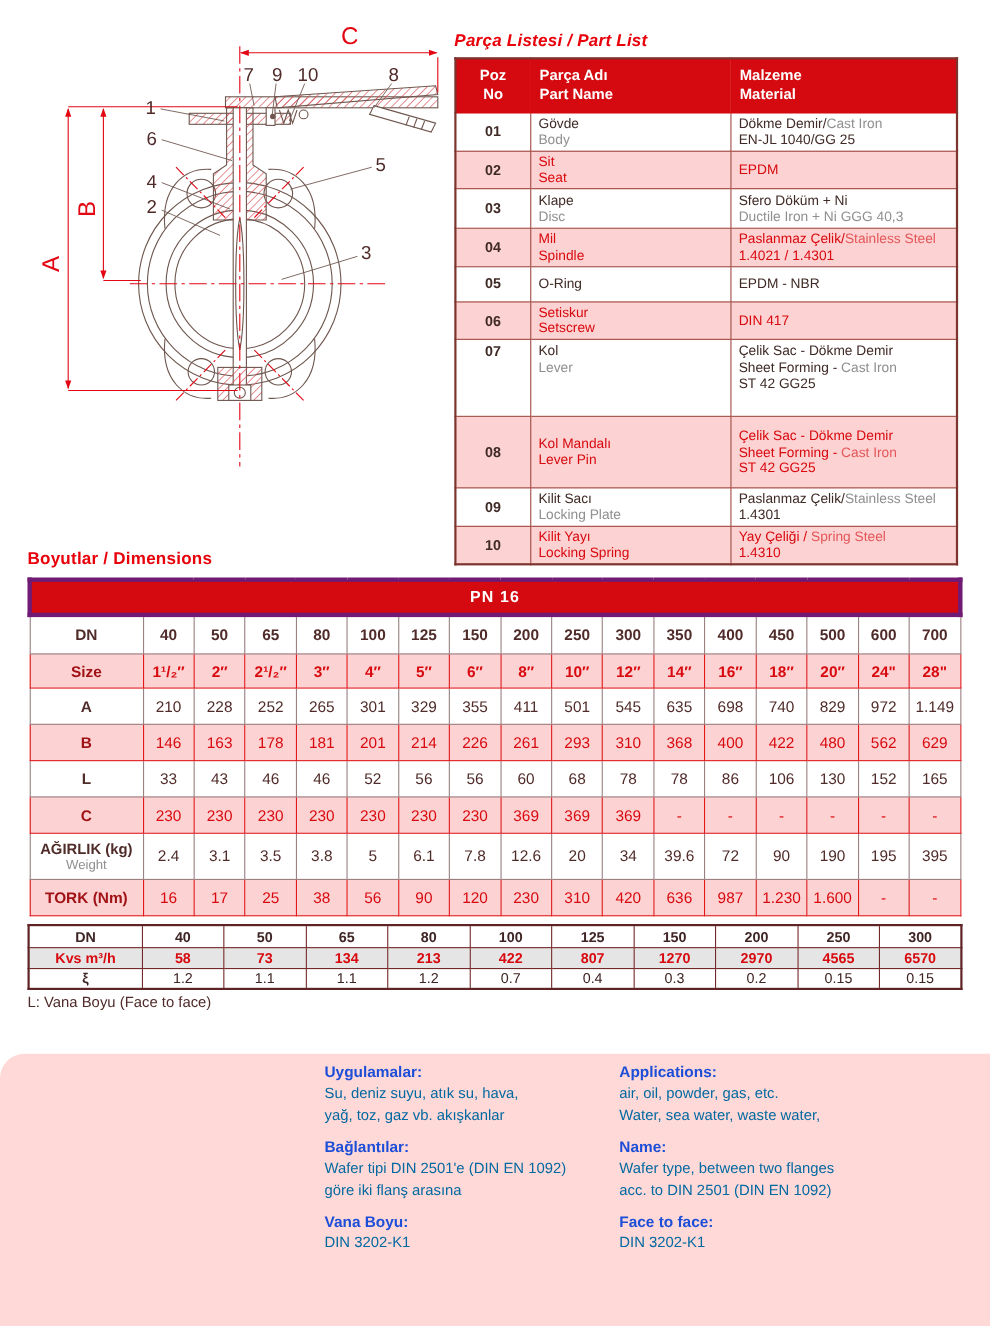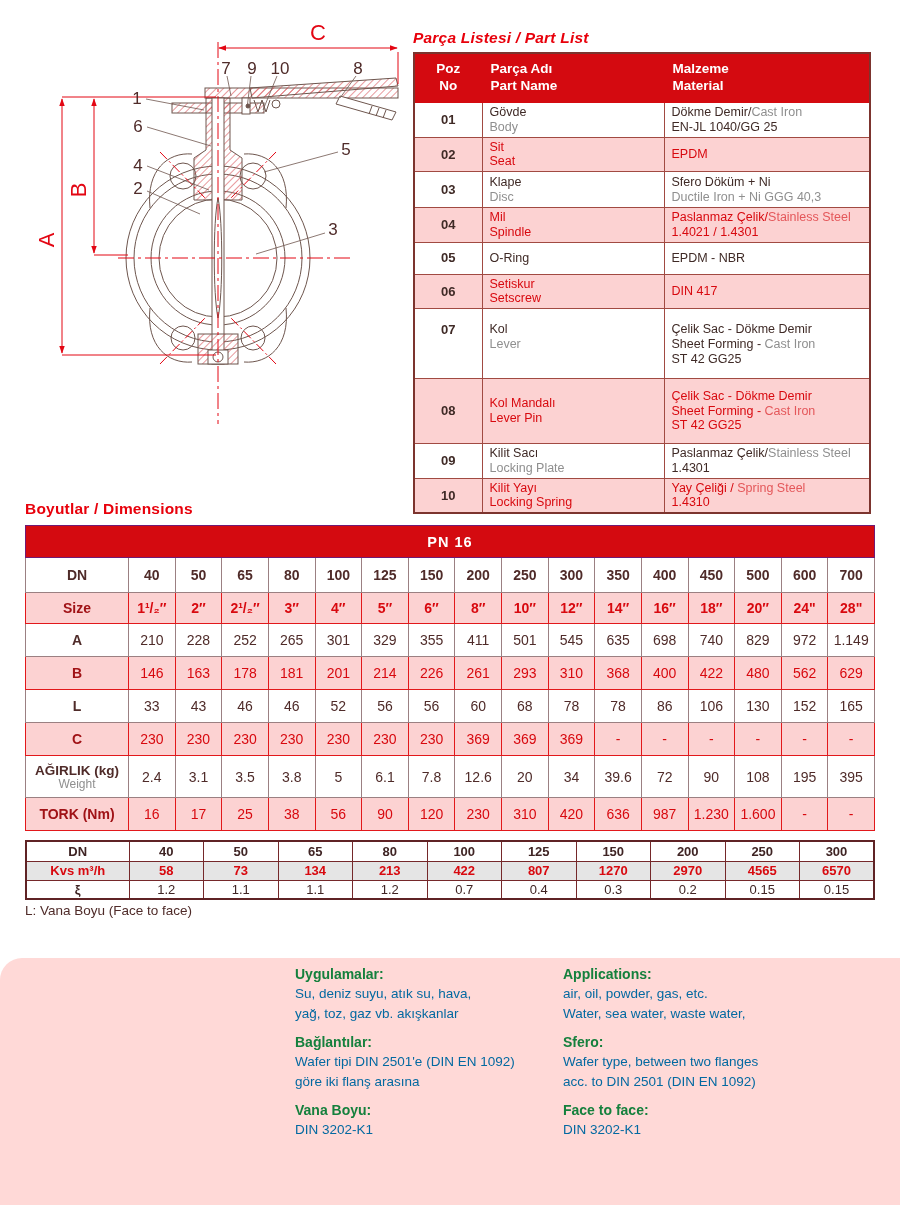--- a/index.html
+++ b/index.html
@@ -8,60 +8,60 @@
 
   .sec-title{position:absolute;font-weight:bold;font-size:15.5px;color:#e8000b;letter-spacing:.2px;}
 
   
   table.pl{position:absolute;left:413px;top:52px;width:456px;border-collapse:collapse;
            table-layout:fixed;border:2px solid #7c342e;}
   .pl th{background:#d40a10;color:#fff;font-size:13.5px;line-height:1.25;font-weight:bold;
          text-align:left;padding:5px 8px;border:1px solid #d40a10;height:38px;vertical-align:middle;}
   .pl th.cnum{text-align:center;}
   .pl td{border:1px solid #a14a42;font-size:12.5px;line-height:1.18;padding:2px 7px;vertical-align:middle;}
-  .pl tr.vtop td{vertical-align:top;padding-top:13px;}
+  .pl tr.vtop td{vertical-align:top;padding-top:3px;}
   .pl td.num{text-align:center;font-weight:bold;color:#3f2a26;font-size:13px;}
   .pl .prim{color:#3f2a26;}
   .pl .sub{color:#8f8f8f;}
   .pl .msub{color:#8f8f8f;}
   .pl tr.p{background:#fcd2d2;}
   .pl tr.p .prim{color:#d8090f;}
   .pl tr.p .sub{color:#d8090f;}
   .pl tr.p .msub{color:#e4575a;}
 
   
   table.dims{position:absolute;left:25px;top:525px;width:850px;border-collapse:collapse;
              table-layout:fixed;font-size:14px;border:1px solid #9b8082;}
   .dims td{border:1px solid #9b8082;text-align:center;color:#4f2b29;padding:0;}
   .dims tr.p td{background:#fcd2d2;border-color:#e2181b;color:#d8090f;}
   .dims tr.bold td{font-weight:bold;}
   .dims td.lab{font-weight:bold;color:#4f2b29;font-size:14px;}
   .dims tr.p td.lab{color:#a01216;}
   .dims td.band{background:#d40a10;color:#fff;font-weight:bold;font-size:14.5px;
-                border:1px solid #701a75;letter-spacing:1px;}
+                border:4px solid #701a75;letter-spacing:1px;}
   .dims .labsub{font-weight:normal;color:#8f8f8f;font-size:12px;line-height:1;}
   .dims td.wlab{font-size:13.5px;line-height:1.15;}
 
   
   table.kvs{position:absolute;left:25px;top:840px;width:850px;border-collapse:collapse;
             table-layout:fixed;font-size:13px;border:2px solid #5f2325;}
   .kvs td{border:1px solid #75282a;text-align:center;color:#3f2424;padding:0;}
   .kvs tr.p td{background:#e5e5e5;color:#d8090f;}
   .kvs tr.bold td{font-weight:bold;}
   .kvs td.lab{font-weight:bold;color:#3f2424;}
 
   .note{position:absolute;left:25px;top:903px;font-size:13.5px;color:#4f2b29;}
 
   
   .panel{position:absolute;left:0;top:958px;width:900px;height:247px;background:#ffd9d7;
          border-top-left-radius:22px;}
   .info-col{position:absolute;top:8px;}
   .info-col.l{left:295px;width:262px;}
   .info-col.r{left:563px;width:320px;}
-  .info-h{color:#15803d;font-weight:bold;font-size:14px;margin:11px 0 2px 0;}
+  .info-h{color:#1d4ed8;font-weight:bold;font-size:14px;margin:11px 0 2px 0;}
   .info-col .blk:first-child .info-h{margin-top:0;}
   .info-line{color:#0369a1;font-size:13.5px;line-height:1.45;}
 
   
   svg.draw{position:absolute;left:0;top:0;}
   svg.draw text{font-family:"Liberation Sans",sans-serif;}
   .dimtxt{fill:#e30613;font-size:22px;}
   .numtxt{fill:#4f2b29;font-size:17px;}
 </style>
 </head>
@@ -456,21 +456,21 @@
           <td>3.8</td>
           <td>5</td>
           <td>6.1</td>
           <td>7.8</td>
           <td>12.6</td>
           <td>20</td>
           <td>34</td>
           <td>39.6</td>
           <td>72</td>
           <td>90</td>
-          <td>108</td>
+          <td>190</td>
           <td>195</td>
           <td>395</td>
         </tr>
         <tr class="p" style="height: 33px;">
           <td class="lab">
             <div>TORK (Nm)</div>
           </td>
           <td>16</td>
           <td>17</td>
           <td>25</td>
@@ -567,21 +567,21 @@
           <div class="info-line">DIN 3202-K1</div>
         </div>
       </div>
     <div class="info-col r">
         <div class="blk">
           <div class="info-h">Applications:</div>
           <div class="info-line">air, oil, powder, gas, etc.</div>
           <div class="info-line">Water, sea water, waste water,</div>
         </div>
         <div class="blk">
-          <div class="info-h">Sfero:</div>
+          <div class="info-h">Name:</div>
           <div class="info-line">Wafer type, between two flanges</div>
           <div class="info-line">acc. to DIN 2501 (DIN EN 1092)</div>
         </div>
         <div class="blk">
           <div class="info-h">Face to face:</div>
           <div class="info-line">DIN 3202-K1</div>
         </div>
       </div>
   </div>
 

